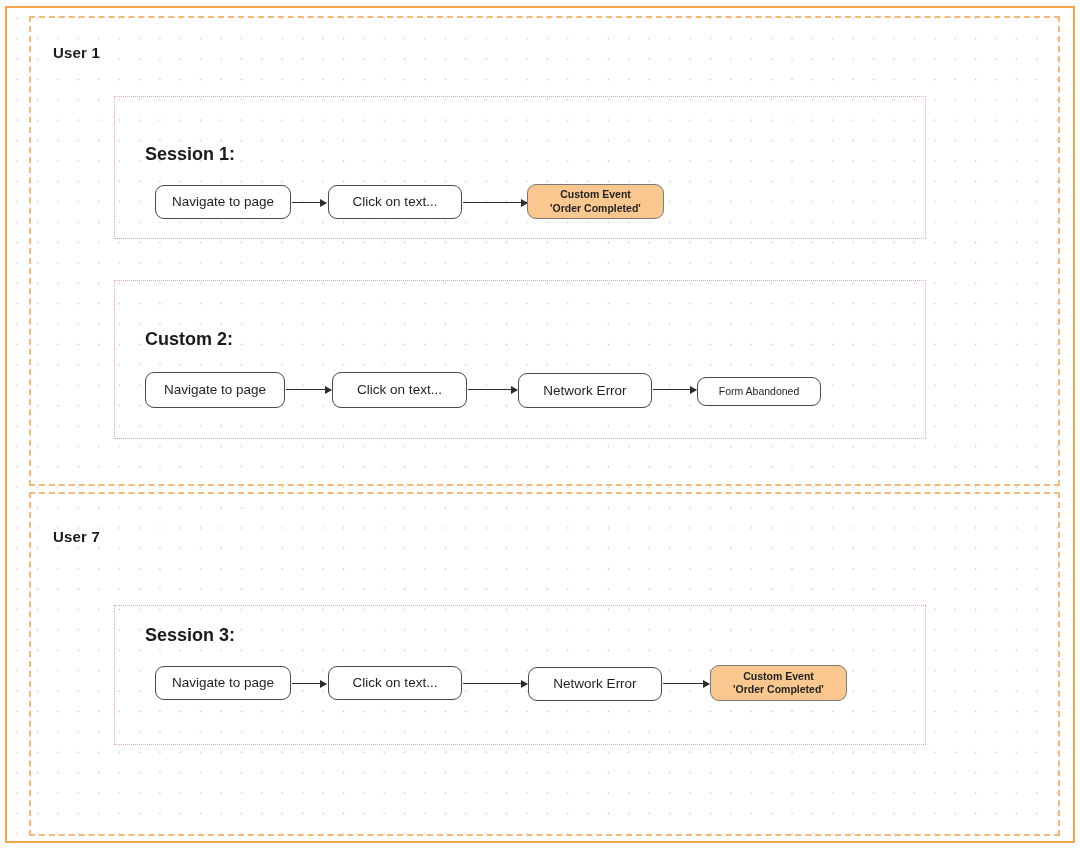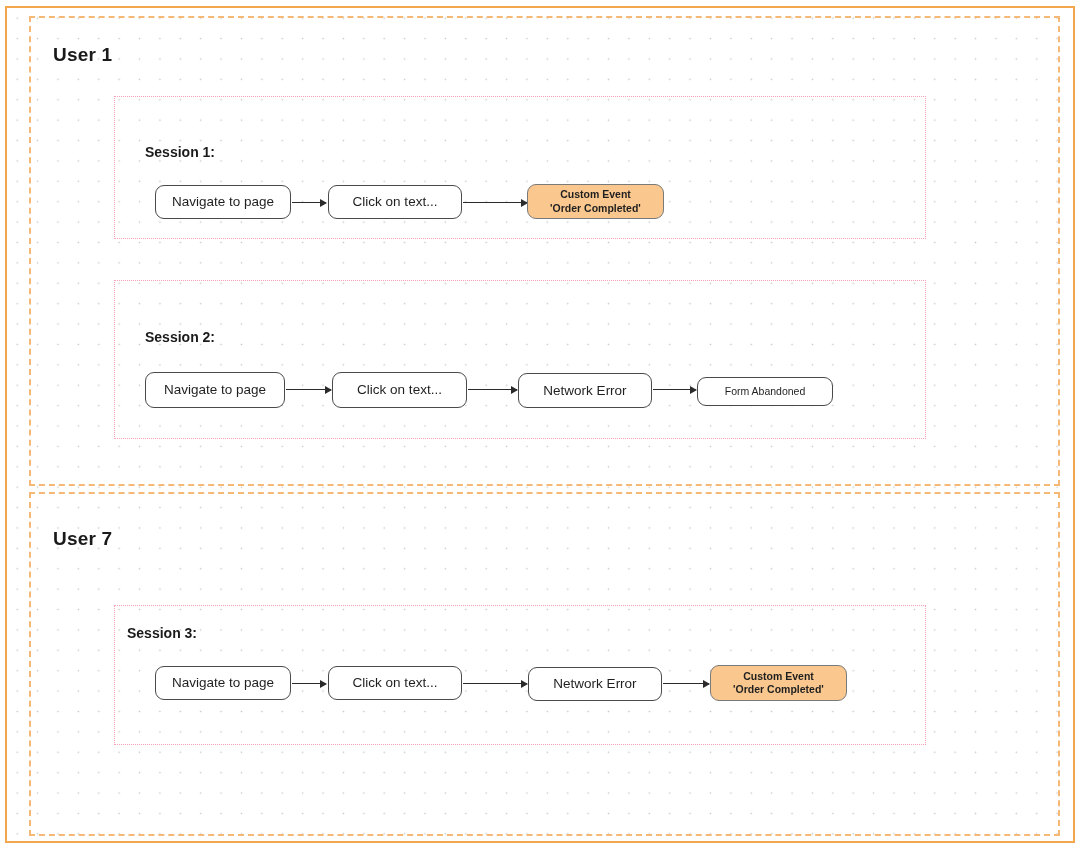--- a/index.html
+++ b/index.html
@@ -29,48 +29,48 @@
   
   .user-lane {
     position: absolute;
     border: 2px dashed #f5b876;
   }
   #user-lane-1 { left: 22px; top: 8px;   width: 1031px; height: 470px; }
   #user-lane-2 { left: 22px; top: 484px; width: 1031px; height: 344px; }
 
   .user-title {
     position: absolute;
-    font-size: 19px;
+    font-size: 15px;
     font-weight: bold;
     color: #1a1a1a;
     letter-spacing: 0.2px;
     white-space: nowrap;
   }
   #user-title-1 { left: 46px; top: 36px; }
   #user-title-2 { left: 46px; top: 40px; }
 
   
   .session-box {
     position: absolute;
     border: 1.5px dotted #f5a3b5;
   }
   #session-box-1 { left: 107px; top: 88px;  width: 812px; height: 143px; }
   #session-box-2 { left: 107px; top: 272px; width: 812px; height: 159px; }
   #session-box-3 { left: 107px; top: 118px; width: 812px; height: 140px; }
 
   .session-title {
     position: absolute;
-    font-size: 14px;
+    font-size: 18px;
     font-weight: bold;
     color: #1a1a1a;
     white-space: nowrap;
   }
   #session-title-1 { left: 138px; top: 136px; }
   #session-title-2 { left: 138px; top: 321px; }
-  #session-title-3 { left: 120px; top: 167px; text-align: center; }
+  #session-title-3 { left: 138px; top: 167px; text-align: center; }
 
   
   .node {
     position: absolute;
     display: flex;
     flex-direction: column;
     align-items: center;
     justify-content: center;
     border: 1.4px solid #4a4a4a;
     border-radius: 9px;
@@ -122,35 +122,35 @@
   <div class="node" style="left:321px; top:177px; width:134px; height:34px; font-size:13.5px;">
     <span>Click on text...</span>
   </div>
   <div class="arrow" style="left:456px; top:194px; width:64px;"></div>
   <div class="node accent" style="left:520px; top:176px; width:137px; height:35px; font-size:10.5px;">
     <span>Custom Event</span>
     <span class="ln2">'Order Completed'</span>
   </div>
 
   <div class="session-box" id="session-box-2"></div>
-  <div class="session-title" id="session-title-2">Session 2:</div>
+  <div class="session-title" id="session-title-2">Custom 2:</div>
 
   <div class="node" style="left:138px; top:364px; width:140px; height:36px; font-size:13.5px;">
     <span>Navigate to page</span>
   </div>
   <div class="arrow" style="left:279px; top:381px; width:45px;"></div>
   <div class="node" style="left:325px; top:364px; width:135px; height:36px; font-size:13.5px;">
     <span>Click on text...</span>
   </div>
   <div class="arrow" style="left:461px; top:381px; width:49px;"></div>
   <div class="node" style="left:511px; top:365px; width:134px; height:35px; font-size:13.5px;">
     <span>Network Error</span>
   </div>
   <div class="arrow" style="left:646px; top:381px; width:43px;"></div>
-  <div class="node" style="left:690px; top:369px; width:136px; height:29px; font-size:10.5px;">
+  <div class="node" style="left:690px; top:369px; width:124px; height:29px; font-size:10.5px;">
     <span>Form Abandoned</span>
   </div>
 
   <div class="user-lane" id="user-lane-2"></div>
   <div class="user-title" id="user-title-2" style="top:520px;">User 7</div>
 
   <div class="session-box" id="session-box-3" style="top:597px;"></div>
   <div class="session-title" id="session-title-3" style="top:617px;">Session 3:</div>
 
   <div class="node" style="left:148px; top:658px; width:136px; height:34px; font-size:13.5px;">

